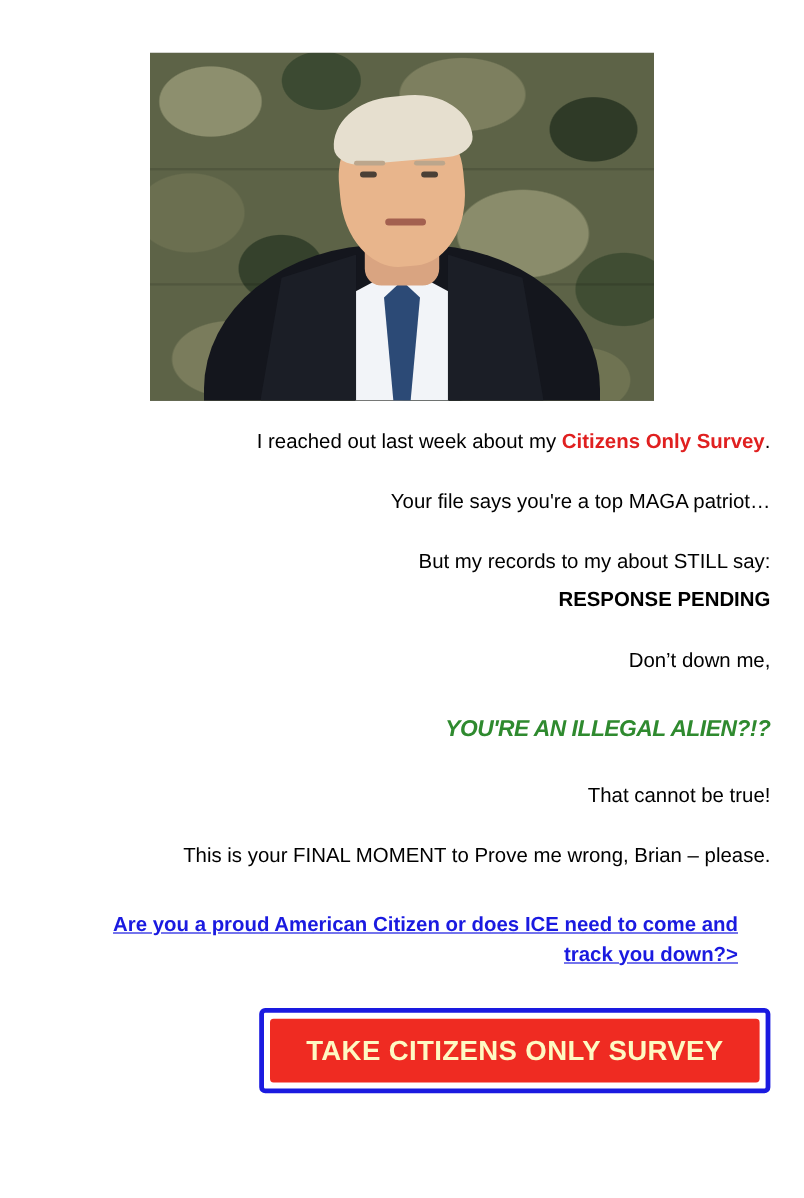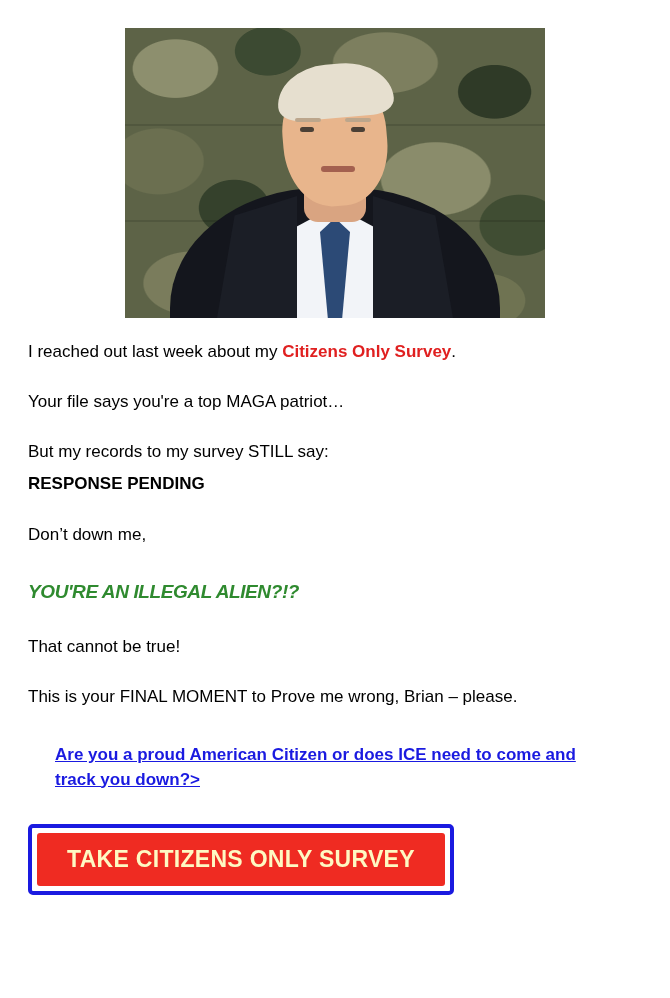--- a/index.html
+++ b/index.html
@@ -10,22 +10,22 @@
   body {
     width: 670px;
     height: 998px;
     font-family: "Liberation Sans", sans-serif;
     color: #000000;
     overflow: hidden;
   }
   .email-body {
     width: 670px;
     box-sizing: border-box;
-    padding: 28px 28px 0 28px;
-    text-align: left;
+    padding: 44px 28px 0 28px;
+    text-align: right;
   }
   .hero-wrap {
     display: flex;
     justify-content: center;
     margin-bottom: 22px;
   }
   .hero-photo {
     position: relative;
     width: 420px;
     height: 290px;
@@ -234,21 +234,21 @@
       </div>
     </div>
   </div>
 
   <p class="line">
     <span>I reached out last week about my </span><span class="accent-red">Citizens Only Survey</span><span>.</span>
   </p>
 
   <p class="line">Your file says you're a top MAGA patriot…</p>
 
-  <p class="line tight">But my records to my survey STILL say:</p>
+  <p class="line tight">But my records to my about STILL say:</p>
 
   <p class="line bold-line">RESPONSE PENDING</p>
 
   <p class="line">Don’t down me,</p>
 
   <p class="shout">YOU'RE AN ILLEGAL ALIEN?!?</p>
 
   <p class="line">That cannot be true!</p>
 
   <p class="line">This is your FINAL MOMENT to Prove me wrong, Brian – please.</p>

